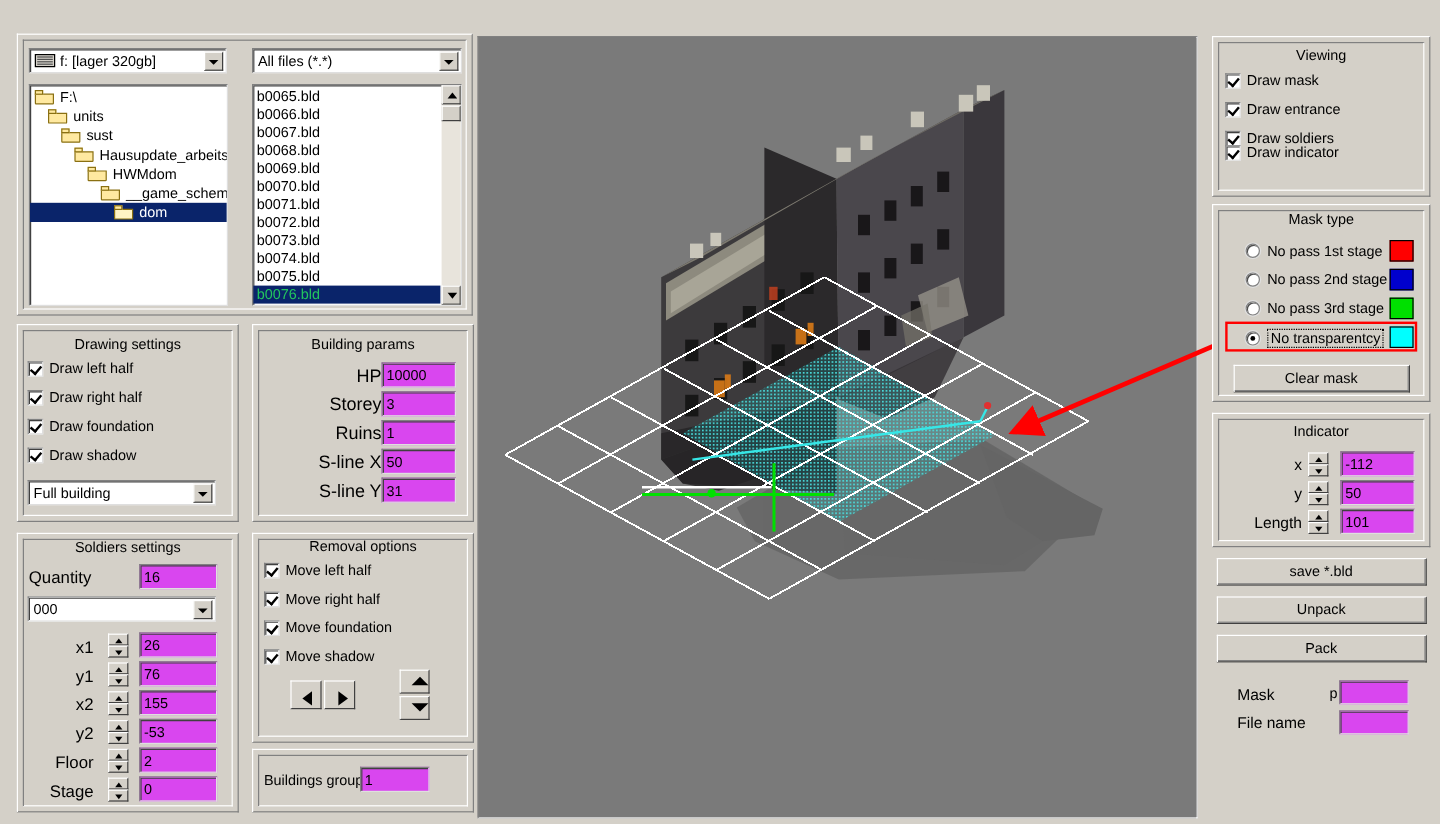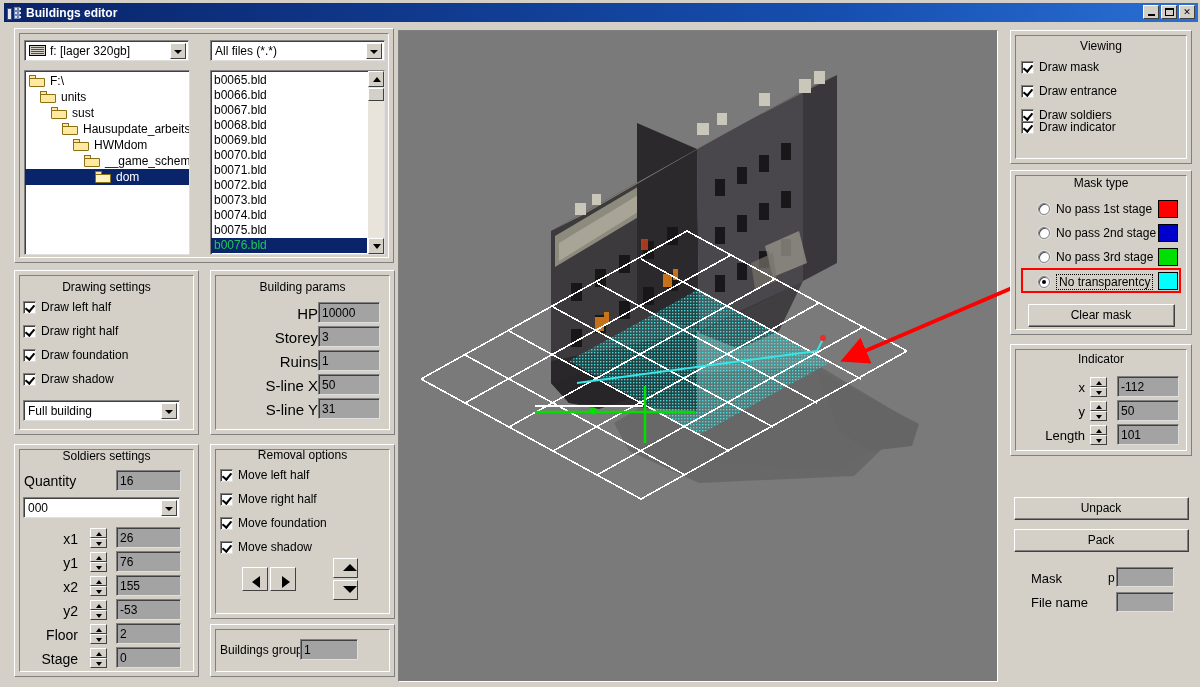--- a/index.html
+++ b/index.html
@@ -37,21 +37,21 @@
   .group{position:absolute;background:#d4d0c8;
     border-top:1px solid #fff;border-left:1px solid #fff;
     border-right:1px solid #808080;border-bottom:1px solid #808080;
     box-sizing:border-box;}
   .group-in{position:absolute;left:4px;top:4px;right:4px;bottom:4px;
     border-top:1px solid #808080;border-left:1px solid #808080;
     border-right:1px solid #fff;border-bottom:1px solid #fff;
     box-sizing:border-box;}
   .glabel{position:absolute;text-align:center;font-size:12px;color:#000;}
 
-  .tfield{position:absolute;background:#a3a3a3;box-sizing:border-box;
+  .tfield{position:absolute;background:#d946ef;box-sizing:border-box;
     border:1px solid #808080;border-right-color:#dfdfdf;border-bottom-color:#dfdfdf;
     box-shadow:inset 1px 1px 0 #404040;
     font-size:12px;line-height:1;display:flex;align-items:center;padding-left:3px;
     overflow:hidden;white-space:nowrap;}
 
   .btn{position:absolute;background:#d4d0c8;box-sizing:border-box;
     border-top:1px solid #fff;border-left:1px solid #fff;
     border-right:1px solid #404040;border-bottom:1px solid #404040;
     display:flex;align-items:center;justify-content:center;font-size:12px;}
   .btn .inner{position:absolute;left:0;top:0;right:0;bottom:0;
@@ -146,38 +146,20 @@
   #viewport svg{display:block;}
 
   .hl-rect{position:absolute;border:2px solid #ff0000;box-sizing:border-box;pointer-events:none;}
   .focusdots{position:absolute;border:1px dotted #000;box-sizing:border-box;}
 </style>
 </head>
 <body>
 
 <div id="app">
 
-  <div class="titlebar">
-    <div class="title-ico">
-      <div class="b1"></div>
-        <div class="b2"></div>
-    </div>
-    <div class="title-text">Buildings editor</div>
-    <div class="winbtns">
-      <div class="winbtn min">
-          <div class="g"></div>
-        </div>
-      <div class="winbtn max">
-          <div class="g"></div>
-        </div>
-      <div class="winbtn close">
-          <div class="g">✕</div>
-        </div>
-    </div>
-  </div>
 
   <div class="group" style="left:12px;top:26px;width:380px;height:235px;">
     <div class="group-in"></div>
   </div>
 
   <div class="combo" style="left:22px;top:38px;width:165px;height:21px;">
     <div class="drvico"></div>
     <div class="ctext">f: [lager 320gb]</div>
     <div class="cbtn"></div>
   </div>
@@ -615,20 +597,25 @@
       <div style="position: absolute; right: 113px; top: 426px; font-size: 13px; text-align: right;">Length</div>
       <div class="spin" style="left: 1088px; top: 423px;">
         <div class="up"></div>
         <div class="dn"></div>
       </div>
       <div class="tfield" style="left: 1115px; top: 422px; width: 62px; height: 21px;">
         <span>101</span>
       </div>
     </div>
 
+  <div class="btn" style="left:1012px;top:463px;width:175px;height:23px;">
+    <div class="inner">
+        <span>save *.bld</span>
+      </div>
+  </div>
   <div class="btn" style="left:1012px;top:495px;width:175px;height:23px;">
     <div class="inner">
         <span>Unpack</span>
       </div>
   </div>
   <div class="btn" style="left:1012px;top:527px;width:175px;height:23px;">
     <div class="inner">
         <span>Pack</span>
       </div>
   </div>

